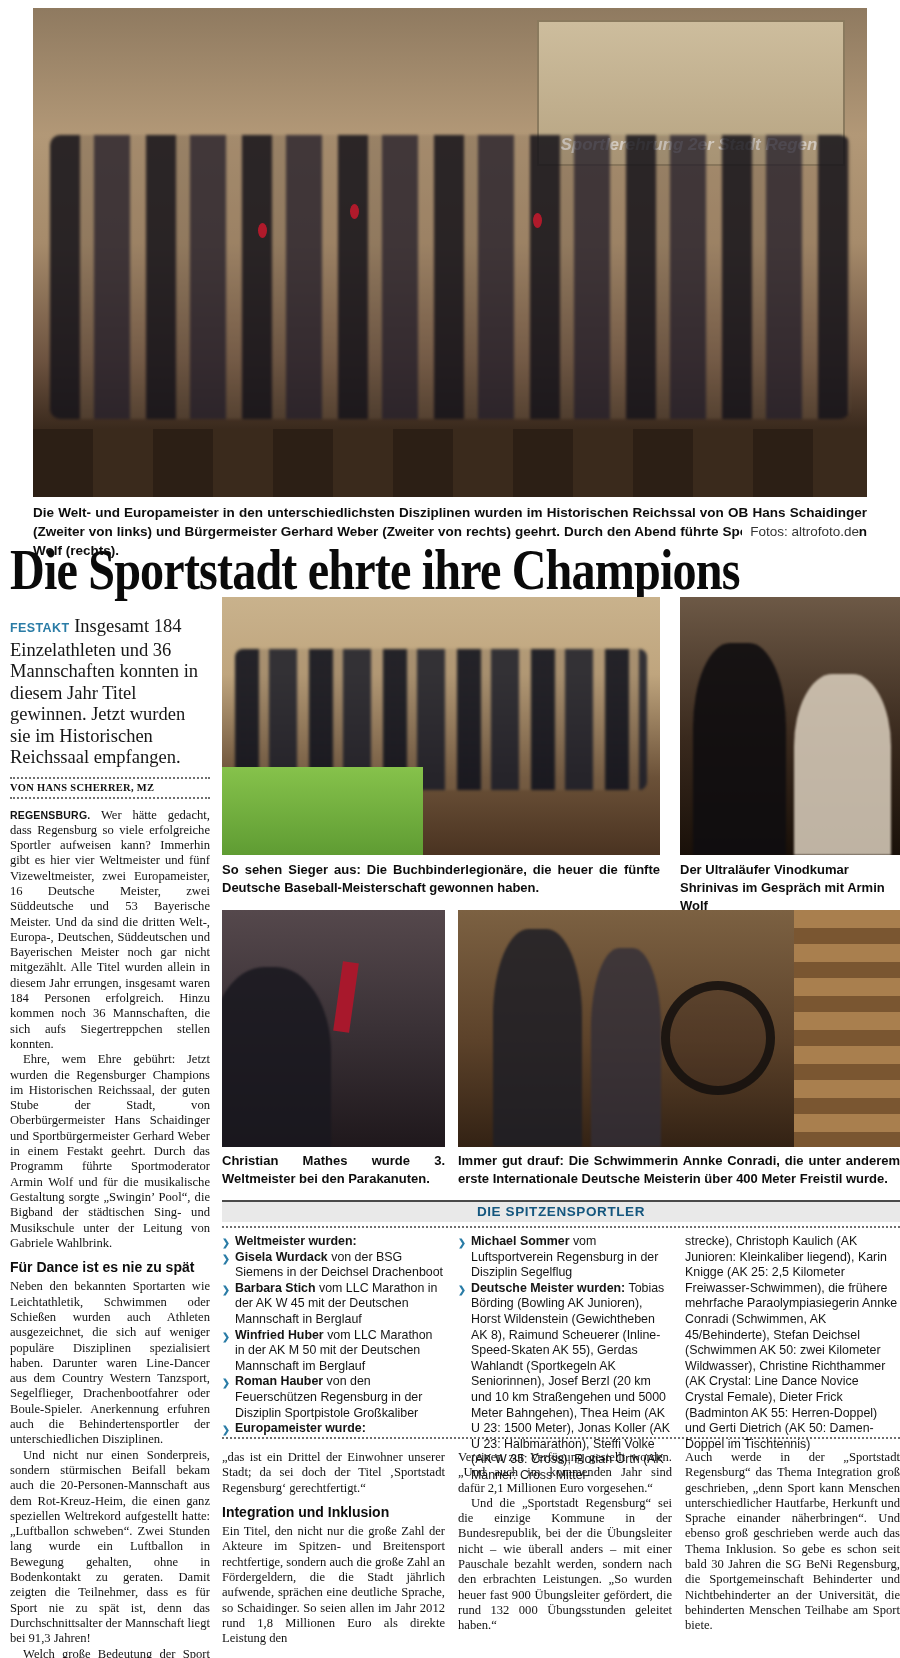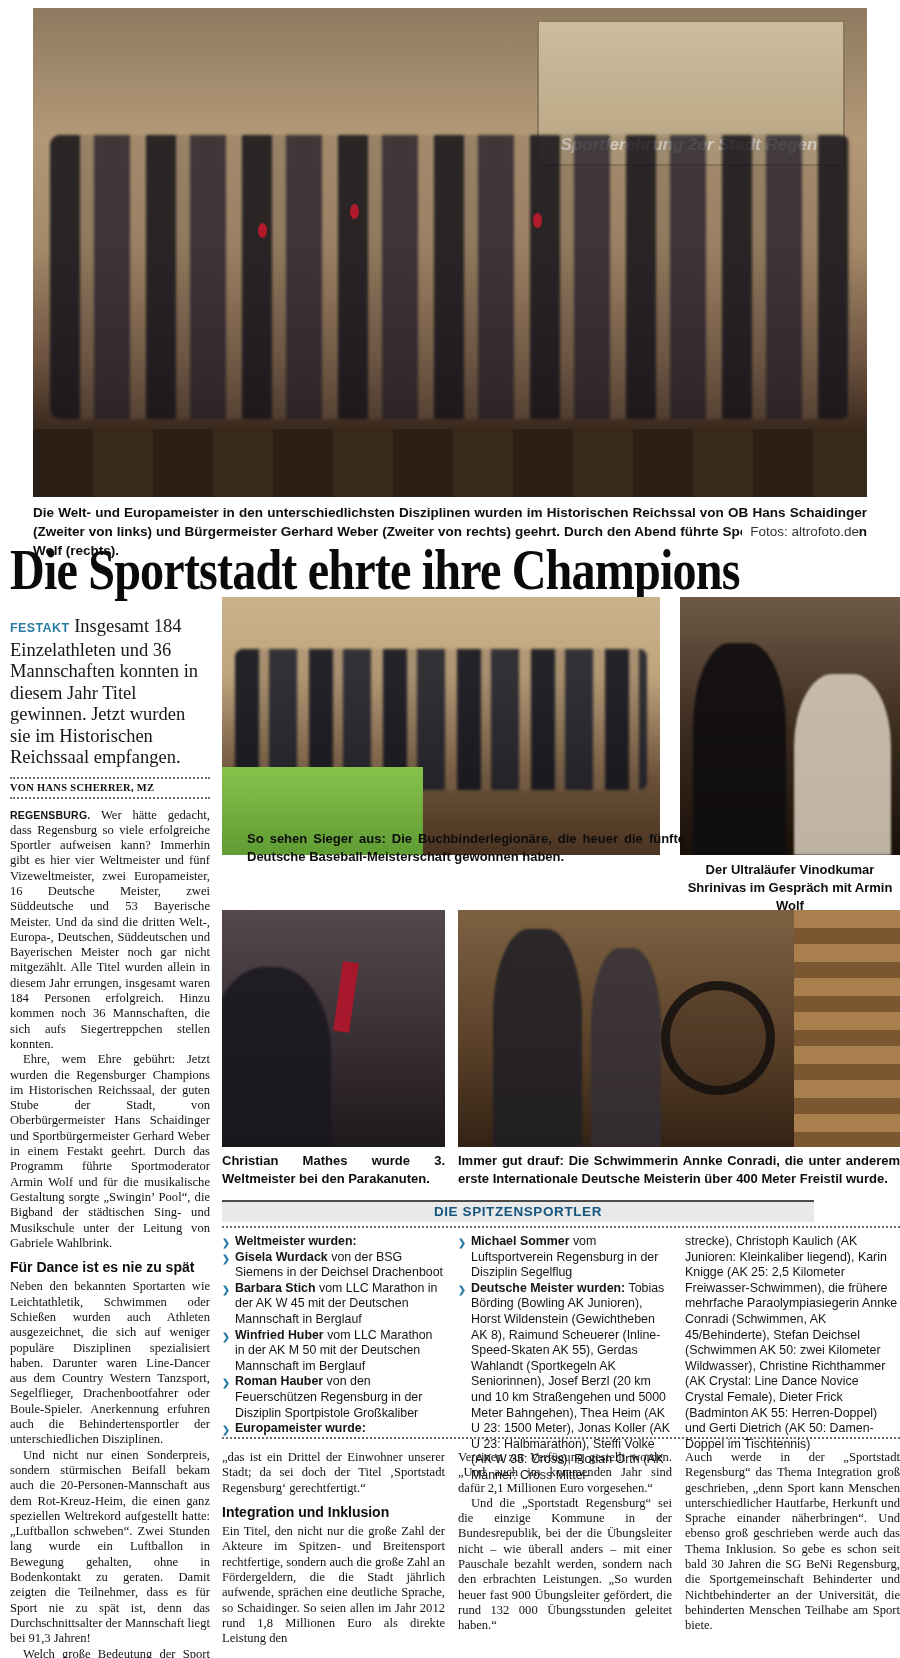--- a/index.html
+++ b/index.html
@@ -57,25 +57,25 @@
   .byline{font-family:Liberation Serif, serif;font-weight:bold;font-size:10.5px;
         letter-spacing:.3px;padding:3px 0 4px;color:#0d0d0d;}
   .body, .bot{font-size:12.6px;line-height:15.3px;text-align:justify;color:#121212;}
   .body p, .bot p{margin:0;}
   .indent{text-indent:13px;}
   .dateline{font-family:"Liberation Sans",sans-serif;font-weight:bold;font-size:10.5px;letter-spacing:.2px;}
   .subhead{font-family:"Liberation Sans",sans-serif;font-weight:bold;font-size:14px;
         margin:9px 0 4px;color:#0d0d0d;}
   .cap{position:absolute;font-family:"Liberation Sans",sans-serif;font-weight:bold;
         font-size:13px;line-height:18px;color:#0d0d0d;text-align:justify;}
-  .cap1{left:222px;top:830px;width:438px;margin-left:25px;}
-  .cap2{left:680px;top:861px;width:220px;text-align:center;}
+  .cap1{left:222px;top:861px;width:438px;}
+  .cap2{left:680px;top:861px;width:220px;text-align:left;}
   .cap3{left:222px;top:1152px;width:223px;}
   .cap4{left:458px;top:1152px;width:442px;}
-  .sp-band{position:absolute;left:222px;top:1200px;width:592px;height:20px;background:#e9e9e9;
+  .sp-band{position:absolute;left:222px;top:1200px;width:678px;height:20px;background:#e9e9e9;
         border-top:2px solid #4a4a4a;text-align:center;}
   .sp-title{font-family:"Liberation Sans",sans-serif;font-weight:bold;font-size:13.5px;
         line-height:20px;letter-spacing:.6px;}
   .rule-a{position:absolute;left:222px;top:1226px;width:678px;}
   .rule-b{position:absolute;left:222px;top:1437px;width:678px;}
   .by-rule{margin:8px 0 0;}
   .sp-col{position:absolute;top:1234px;font-family:"Liberation Sans",sans-serif;
         font-size:12.4px;line-height:15.6px;color:#141414;}
   .sp1{left:222px;width:223px;}
   .sp2{left:458px;width:214px;}

